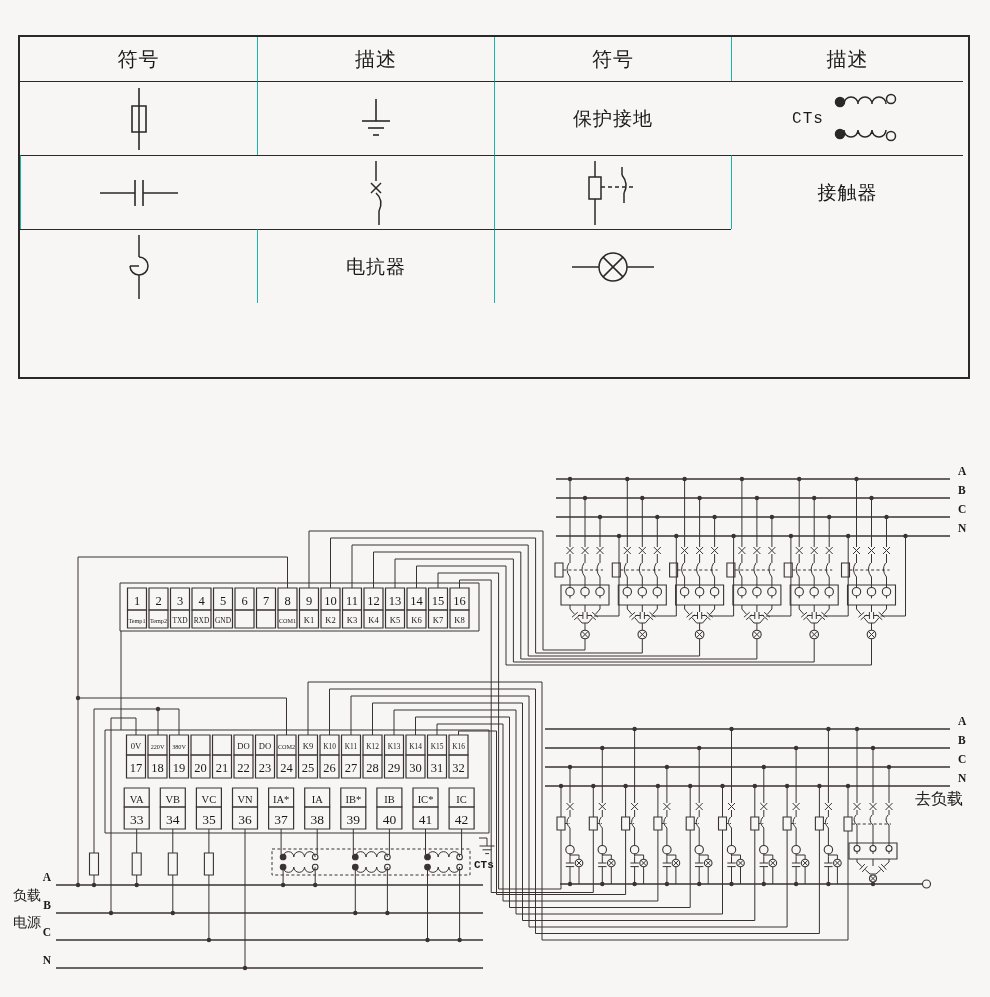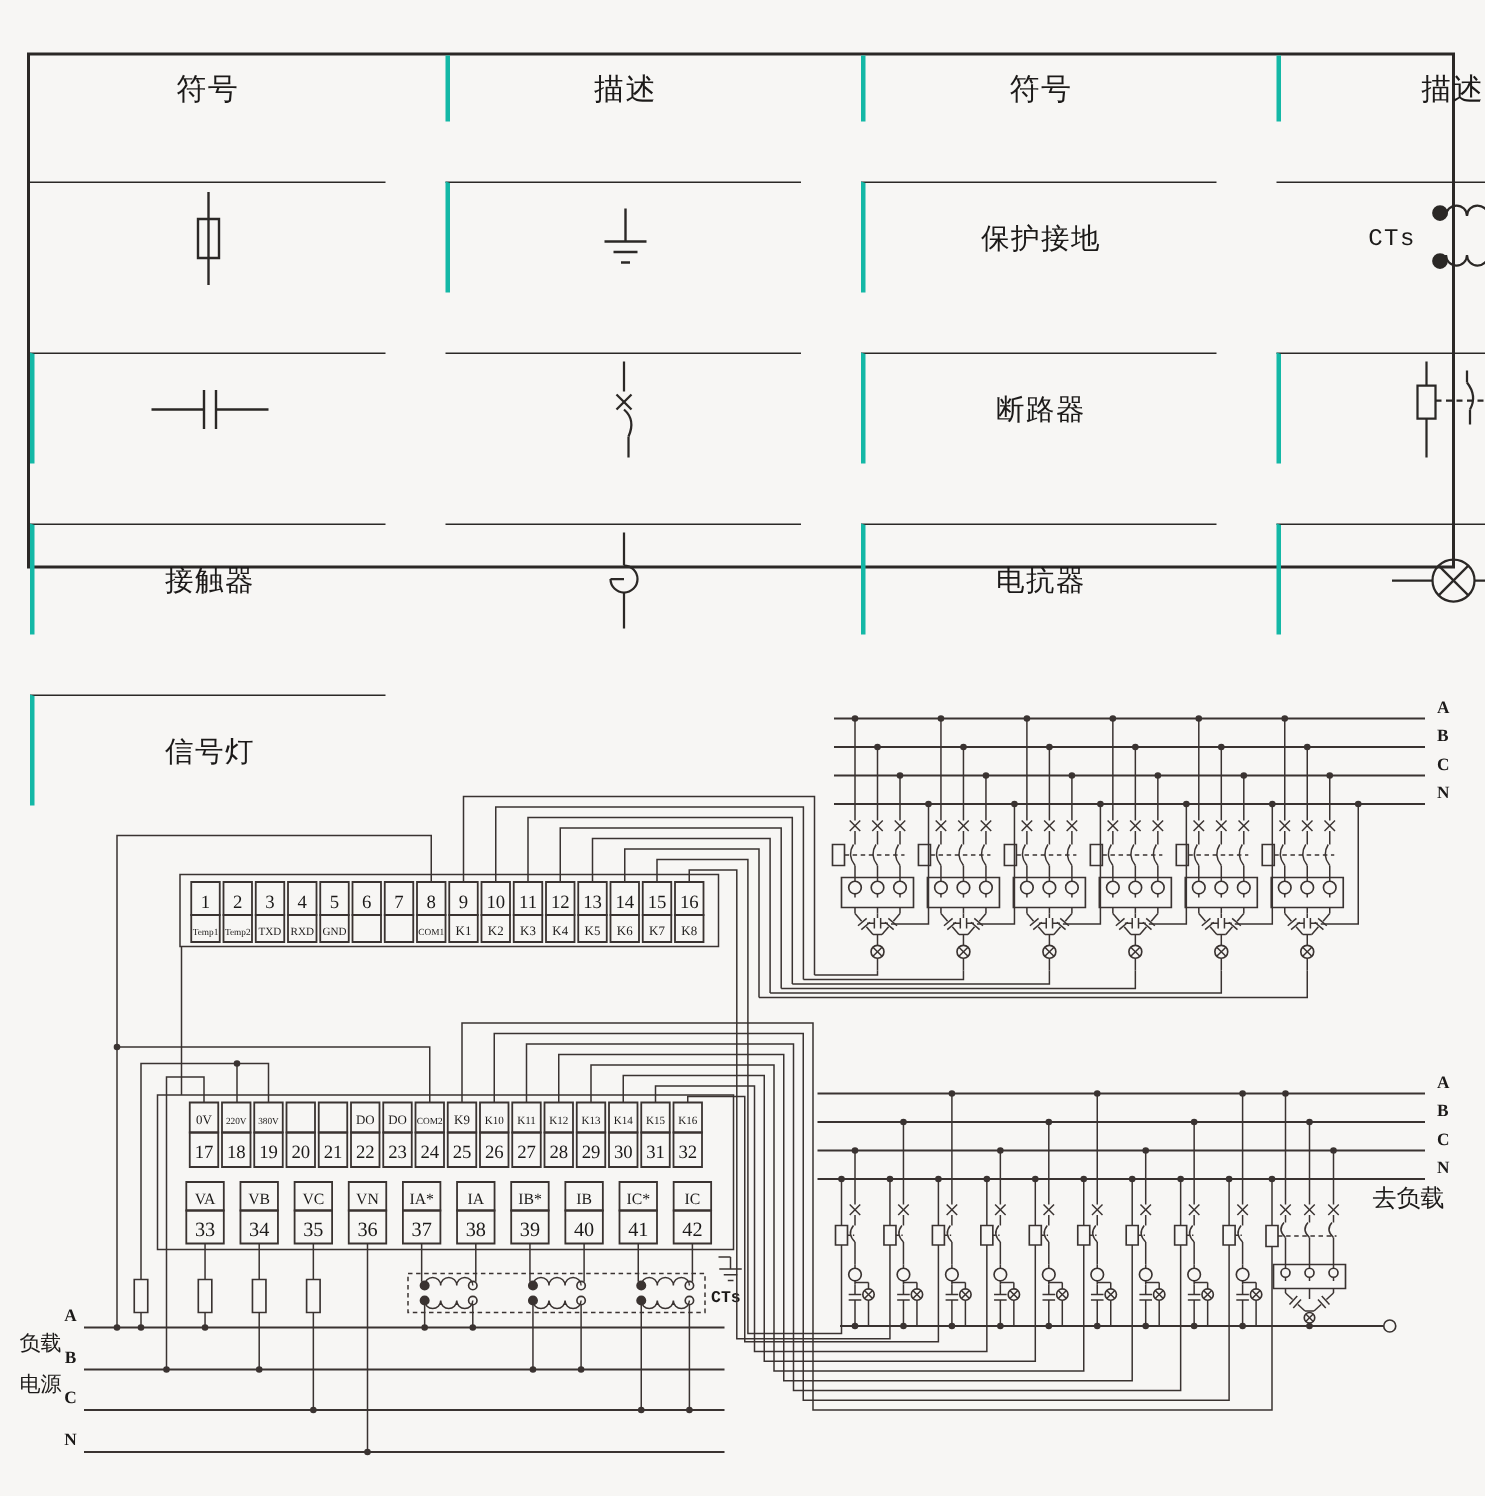--- a/index.html
+++ b/index.html
@@ -2,22 +2,22 @@
 <html><head>
 <meta charset="utf-8">
 <style>
   html,body{margin:0;padding:0;background:#f7f6f4;}
   #stage{position:relative;width:990px;height:997px;background:#f7f6f4;overflow:hidden;
          font-family:"Liberation Serif","DejaVu Serif",serif;color:#1c1a19;}
   
   #legend{position:absolute;left:18px;top:35px;width:948px;height:340px;
           border:2.5px solid #2b2826;display:grid;
           grid-template-columns:237px 237px 237px 232px;
-          grid-template-rows:44px 74px 74px 74px 74px;background:#f7f6f4;gap:40px;}
-  .lcell{border-left:3px solid #14b8a6;border-top:1px solid #2b2826;
+          grid-template-rows:44px 74px 74px 74px 74px;background:#f7f6f4;}
+  .lcell{border-left:1px solid #14b8a6;border-top:1px solid #2b2826;
          display:flex;align-items:center;justify-content:center;
          font-size:19px;letter-spacing:1px;}
   .lcell.c0{border-left:none;} .lcell.r0{border-top:none;font-size:20px;}
   .symcell{gap:6px;}
   .symcell svg{display:block;}
   .cts-text{font-family:"Liberation Mono","DejaVu Sans Mono",monospace;font-size:16px;}
   svg line,svg path,svg rect,svg circle,svg polyline{vector-effect:non-scaling-stroke;}
   #diagram{position:absolute;left:0;top:397px;}
 </style>
 </head>
@@ -68,21 +68,20 @@
 
   <div class="lcell c0 symcell">
     <svg width="60" height="68" viewBox="0 0 60 68" fill="none" stroke="#2b2826" stroke-width="1.5">
       <line x1="30" y1="2" x2="30" y2="22"></line>
       <line x1="25" y1="24" x2="35" y2="34"></line>
           <line x1="35" y1="24" x2="25" y2="34"></line>
       <path d="M30,34 Q38,41 33,52"></path>
       <line x1="33" y1="52" x2="33" y2="66"></line>
     </svg>
   </div>
-  <div class="lcell">断路器</div>
   <div class="lcell symcell">
     <svg width="76" height="68" viewBox="0 0 76 68" fill="none" stroke="#2b2826" stroke-width="1.5">
       <line x1="20" y1="2" x2="20" y2="18"></line>
       <rect x="14" y="18" width="12" height="22"></rect>
       <line x1="20" y1="40" x2="20" y2="66"></line>
       <line x1="26" y1="28" x2="60" y2="28" stroke-dasharray="4,3"></line>
       <line x1="47" y1="8" x2="47" y2="16"></line>
       <path d="M47,16 Q54,25 49,34"></path>
       <line x1="49" y1="34" x2="49" y2="44"></line>
     </svg>
@@ -100,21 +99,20 @@
   <div class="lcell">电抗器</div>
   <div class="lcell symcell">
     <svg width="90" height="44" viewBox="0 0 90 44" fill="none" stroke="#2b2826" stroke-width="1.5">
       <line x1="4" y1="22" x2="31" y2="22"></line>
           <line x1="59" y1="22" x2="86" y2="22"></line>
       <circle cx="45" cy="22" r="14"></circle>
       <line x1="35.1" y1="12.1" x2="54.9" y2="31.9"></line>
           <line x1="54.9" y1="12.1" x2="35.1" y2="31.9"></line>
     </svg>
   </div>
-  <div class="lcell">信号灯</div>
 </div>
 
 <svg id="diagram" width="990" height="600" viewBox="0 0 990 600">
       <g>
         <rect x="120" y="186" width="359" height="48" fill="none" stroke="#3a3331" stroke-width="1"></rect>
         <rect x="105" y="333" width="384" height="103" fill="none" stroke="#3a3331" stroke-width="1"></rect>
         <line x1="121" y1="234" x2="121" y2="333" stroke="#3a3331" stroke-width="1"></line>
         <rect x="127.5" y="191" width="19" height="22" fill="none" stroke="#3a3331" stroke-width="1.2"></rect>
         <rect x="127.5" y="213" width="19" height="18" fill="none" stroke="#3a3331" stroke-width="1.2"></rect>
         <text x="137" y="208" font-size="12.5" fill="#1c1a19" text-anchor="middle" font-family="&quot;Liberation Serif&quot;,&quot;DejaVu Serif&quot;,serif">1</text>

